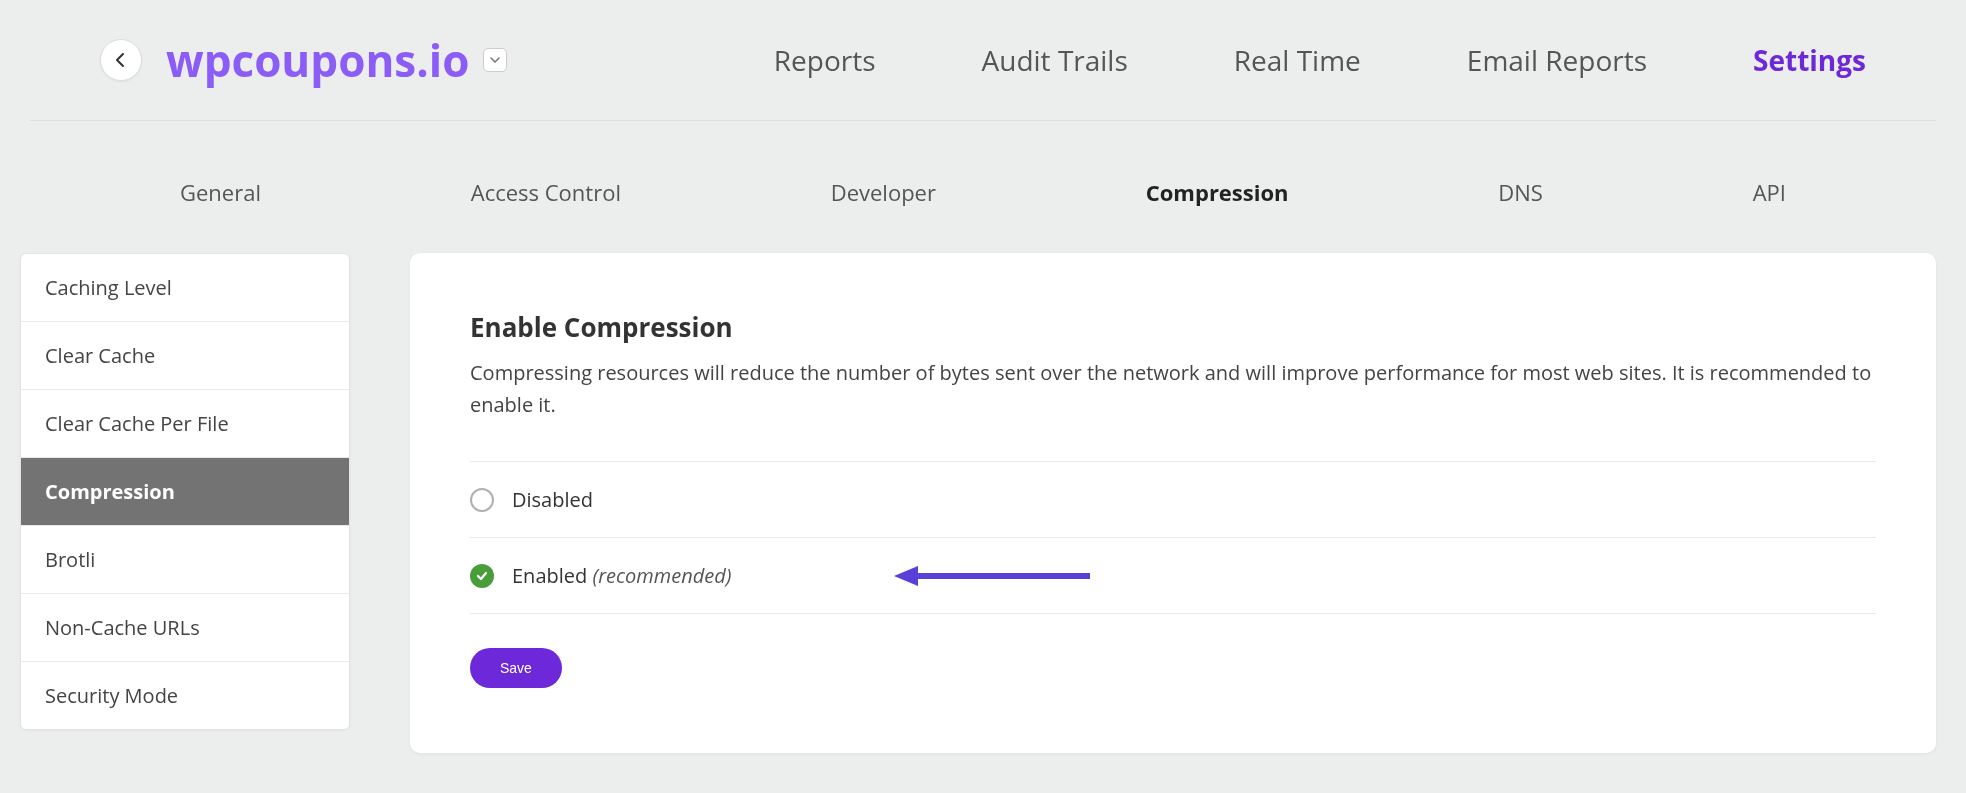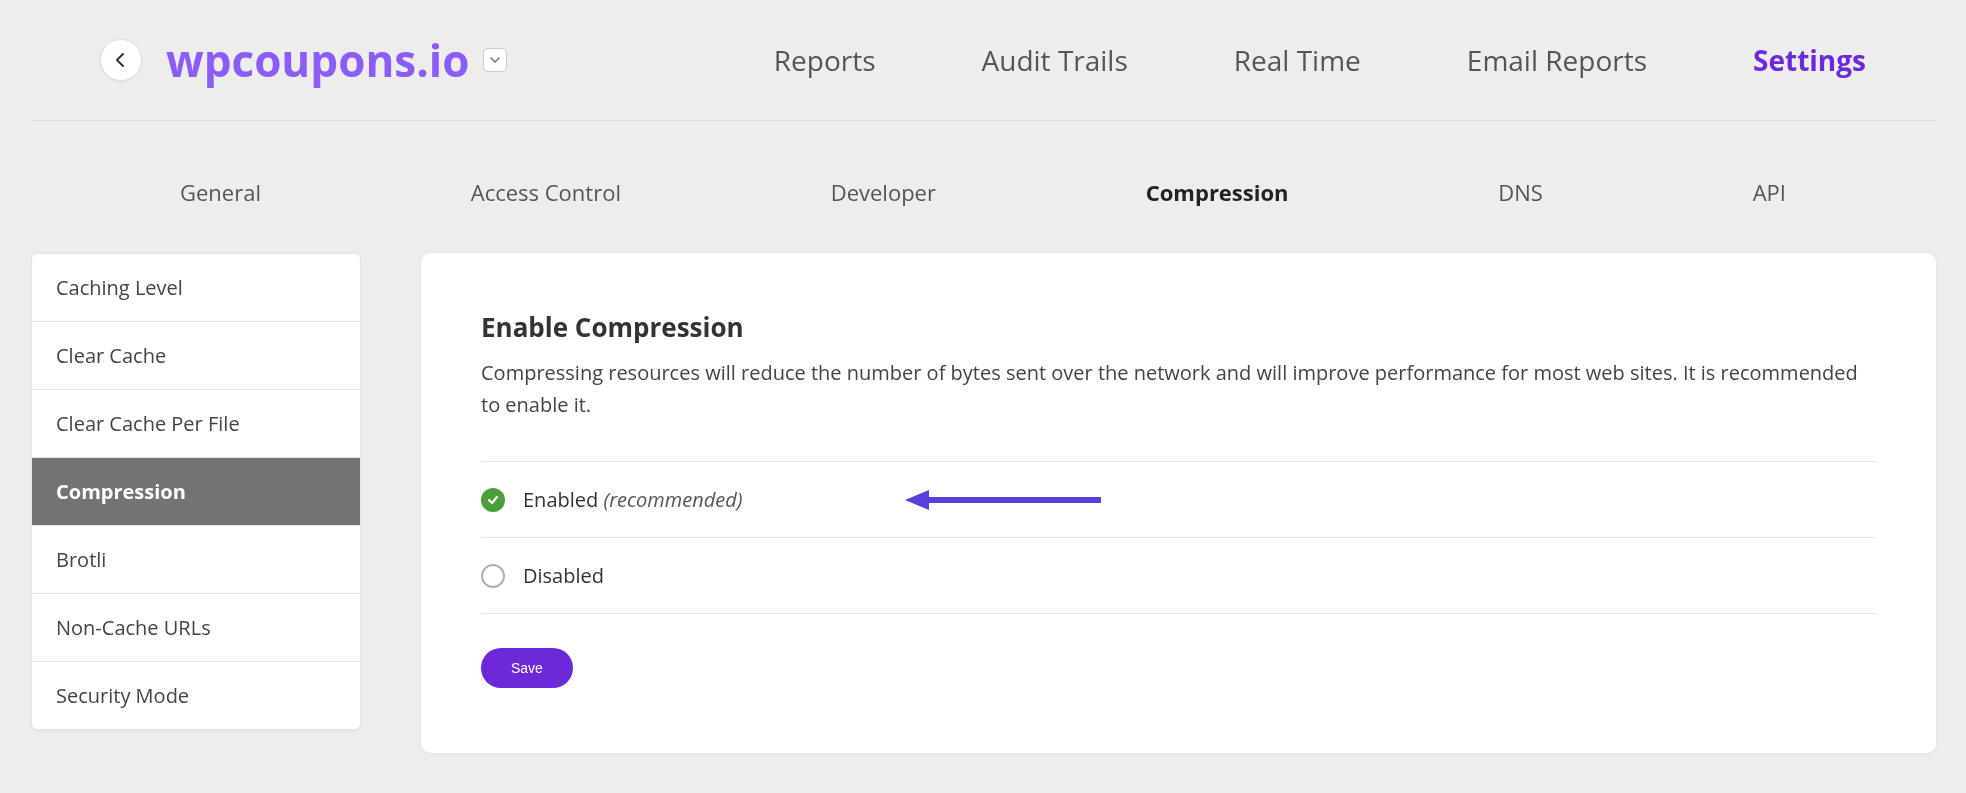--- a/index.html
+++ b/index.html
@@ -54,21 +54,21 @@
     margin-top: 50px;
     margin-bottom: 40px;
   }
   .tab-item {
     font-size: 22px; color: #555; cursor: pointer;
     padding: 6px 40px;
   }
   .tab-item.active { font-weight: 700; color: #222; }
   .content-wrap {
     display: flex;
-    padding: 0 30px 30px 31px;
+    padding: 0 30px 30px 20px;
     gap: 60px;
     align-items: flex-start;
   }
   .sidebar {
     width: 330px;
     background: #fff;
     border: 1px solid #e3e3e3;
     border-radius: 6px;
     box-shadow: 0 1px 3px rgba(0,0,0,0.04);
     overflow: hidden;
@@ -186,35 +186,35 @@
     <div class="sidebar-item">Brotli</div>
     <div class="sidebar-item">Non-Cache URLs</div>
     <div class="sidebar-item">Security Mode</div>
   </div>
 
   <div class="main-panel">
     <div class="panel-title">Enable Compression</div>
     <div class="panel-desc">Compressing resources will reduce the number of bytes sent over the network and will improve performance for most web sites. It is recommended to enable it.</div>
 
     <div style="position:relative;">
+      <div class="option-row">
+        <div class="radio-check unselected"></div>
+        <span class="option-label">Disabled</span>
+      </div>
       <div class="option-row">
         <div class="radio-check selected">
           <svg width="14" height="14" viewBox="0 0 14 14">
               <path d="M3 7 L6 10 L11 4" stroke="#fff" stroke-width="2.2" fill="none" stroke-linecap="round" stroke-linejoin="round"></path>
             </svg>
         </div>
         <span class="option-label">
           <span>Enabled</span> <span class="rec">(recommended)</span>
         </span>
         <svg class="arrow-annot" width="210" height="30" viewBox="0 0 210 30" style="left:420px;">
           <line x1="200" y1="15" x2="20" y2="15" stroke="#5b3fd9" stroke-width="6"></line>
           <polygon points="4,15 28,5 28,25" fill="#5b3fd9"></polygon>
         </svg>
       </div>
-      <div class="option-row">
-        <div class="radio-check unselected"></div>
-        <span class="option-label">Disabled</span>
-      </div>
     </div>
 
     <button class="save-btn">Save</button>
   </div>
 </div>
 
 </body></html>

